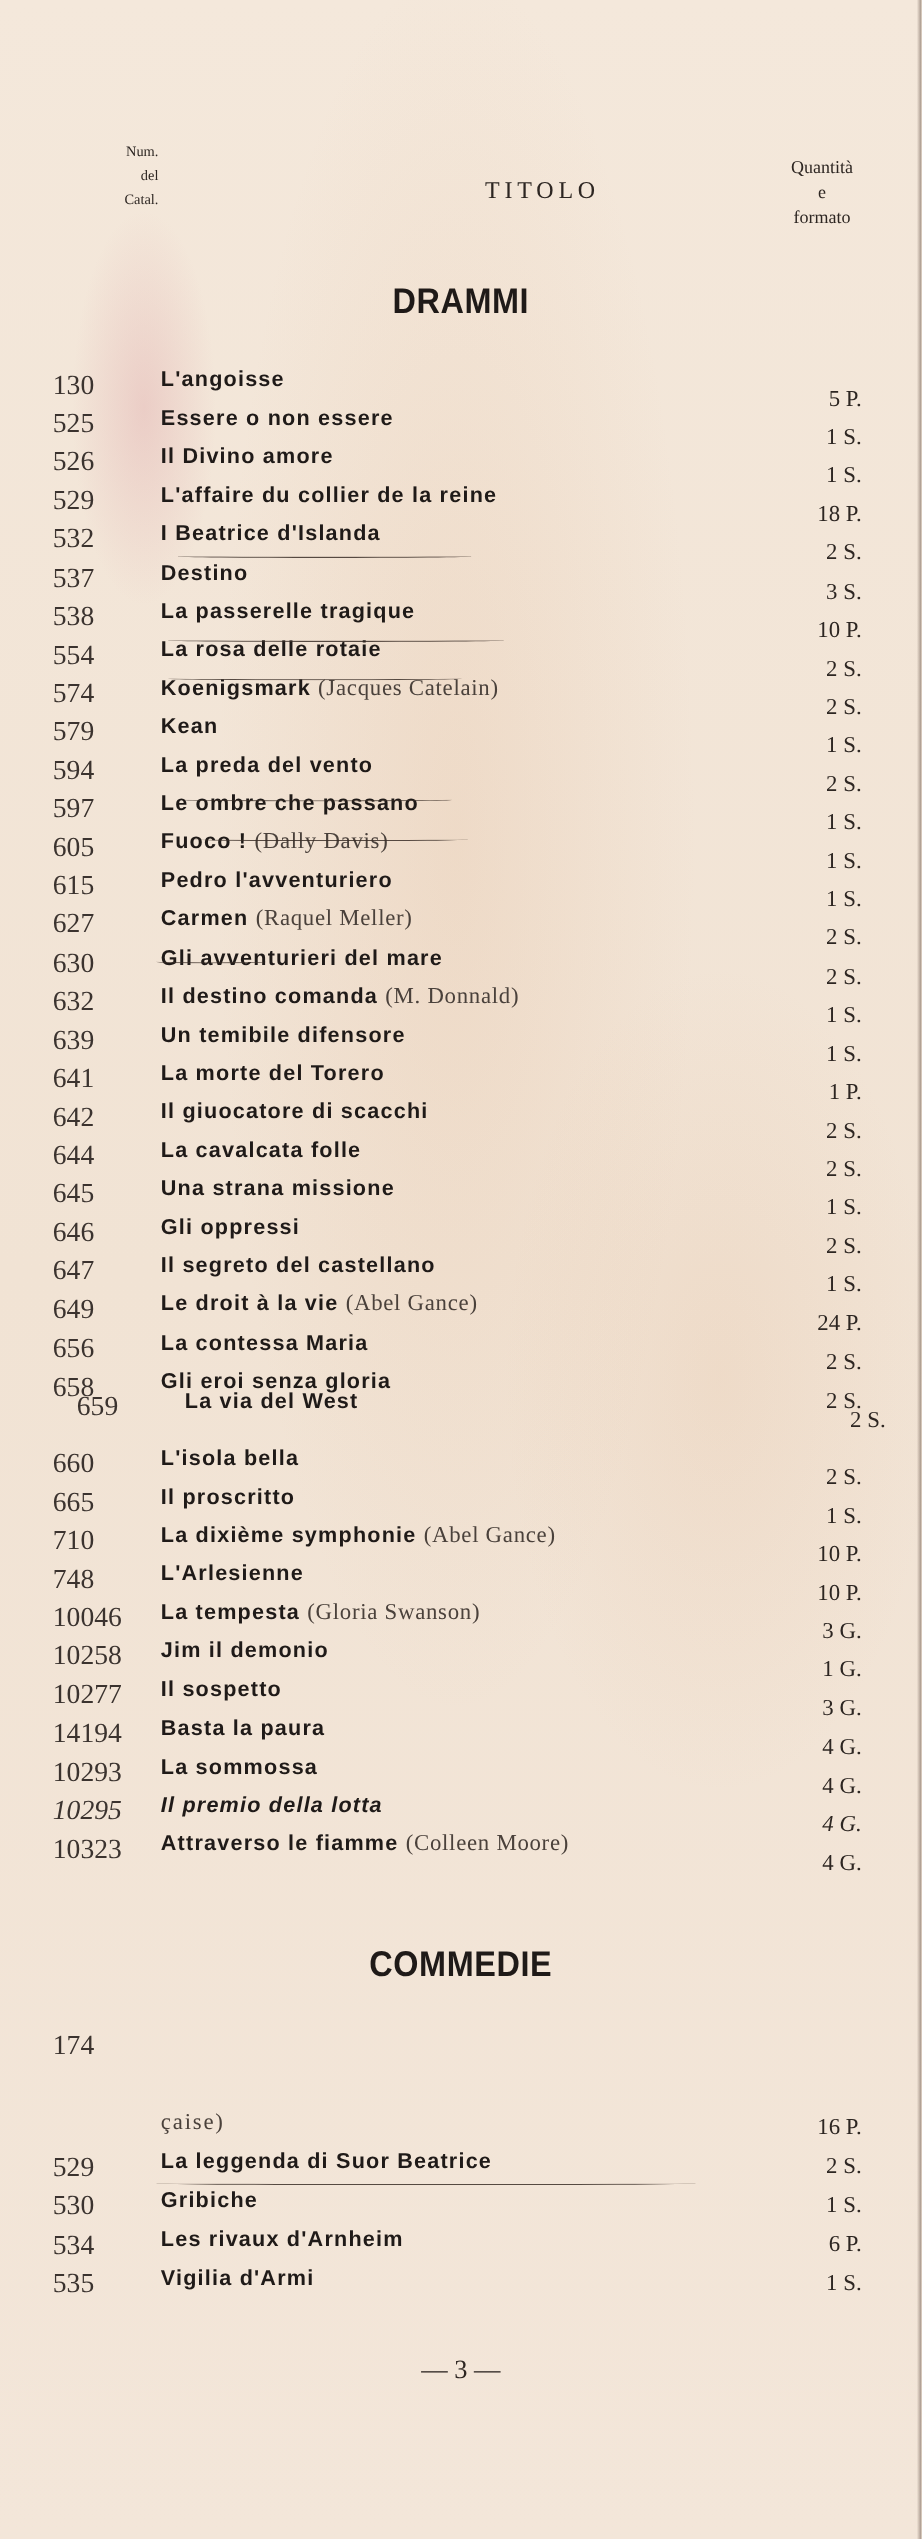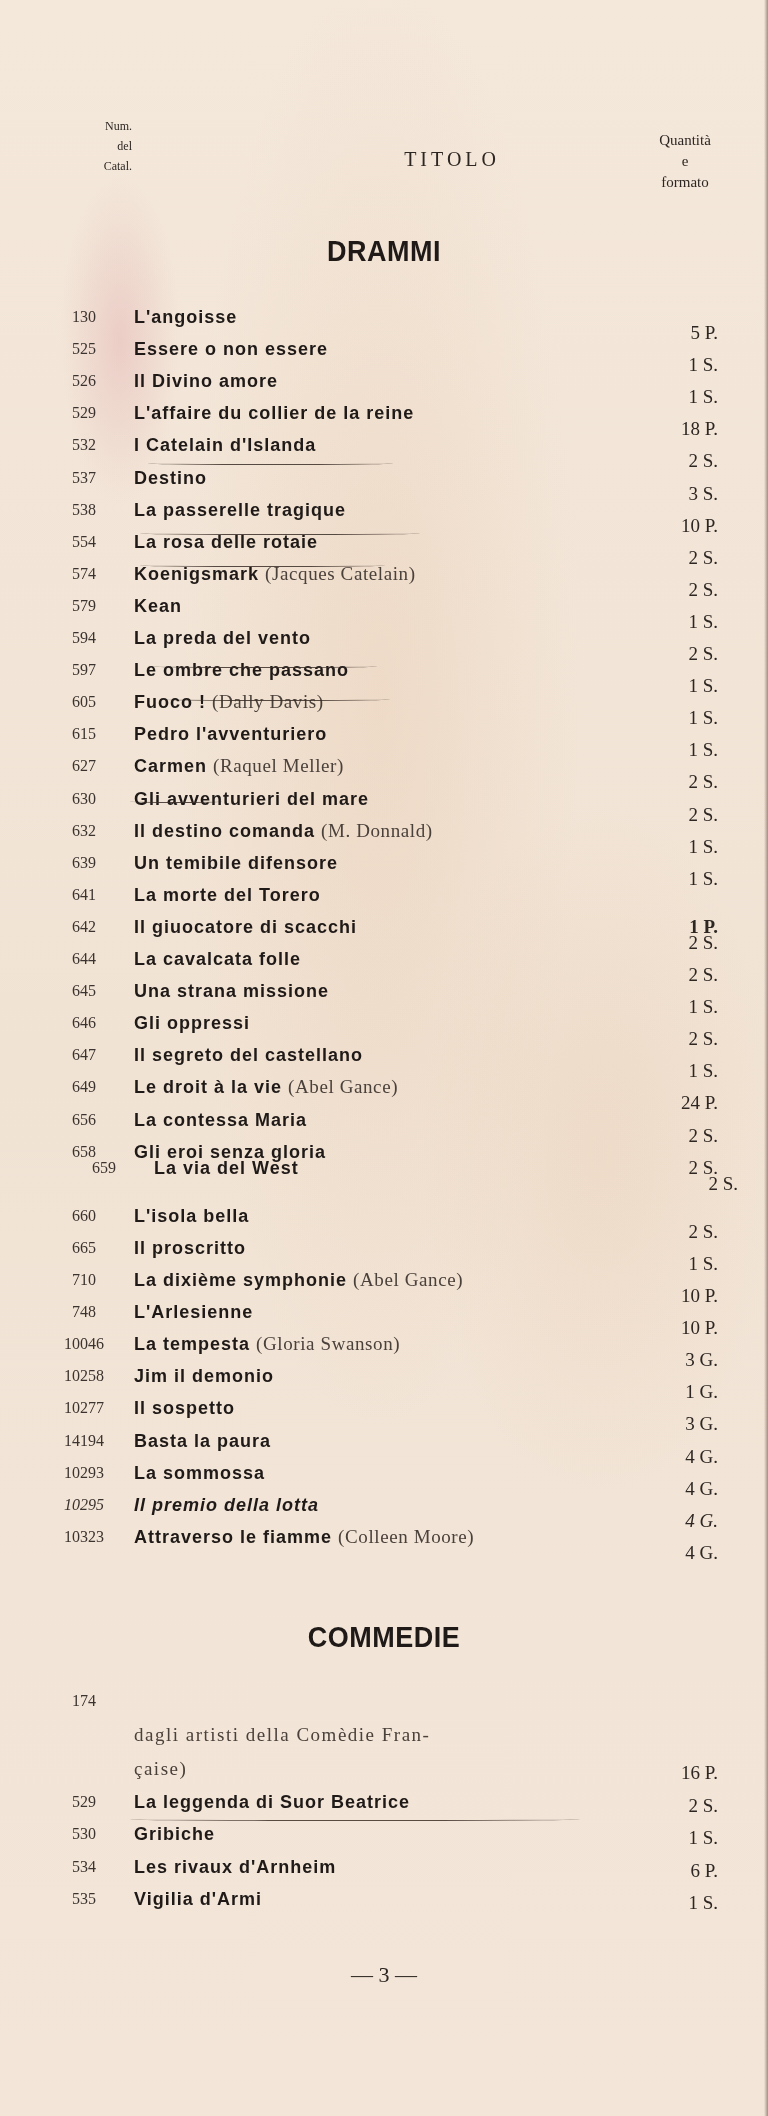--- a/index.html
+++ b/index.html
@@ -31,22 +31,22 @@
     .section-title {
       position: absolute; left: 0; width: 768px; text-align: center;
       font-family: "Liberation Sans", sans-serif; font-weight: bold;
       font-size: 27px; letter-spacing: 0.5px; color: #1f1a18;
       transform: scaleY(1.1);
     }
     .row {
       position: absolute; left: 0; width: 768px; height: 30px;
     }
     .num {
-      position: absolute; right: calc(768px - 124px); width: 80px; text-align: center;
-      font-family: "Liberation Serif", serif; font-size: 16px; color: #3b332f; top: 2px;
+      position: absolute; right: calc(768px - 124px); width: 80px; text-align: left;
+      font-family: "Liberation Serif", serif; font-size: 23px; color: #3b332f; top: 2px;
     }
     .title-cell {
       position: absolute; left: 134px; top: 0;
       font-size: 18px; white-space: nowrap;
     }
     .t-bold {
       font-family: "Liberation Sans", sans-serif; font-weight: bold;
       color: #1f1a18; letter-spacing: 1px;
     }
     .t-paren {
@@ -106,21 +106,21 @@
         <div class="title-cell"><span class="t-bold">Il Divino amore</span></div>
         <div class="qty" style="top: 16px;">1 S.</div>
       </div>
       <div class="row" style="top: 402.3px;">
         <div class="num">529</div>
         <div class="title-cell"><span class="t-bold">L'affaire du collier de la reine</span></div>
         <div class="qty" style="top: 16px;">18 P.</div>
       </div>
       <div class="row" style="top: 434.4px;">
         <div class="num">532</div>
-        <div class="title-cell"><span class="t-bold">I Catelain d'Islanda</span></div>
+        <div class="title-cell"><span class="t-bold">I Beatrice d'Islanda</span></div>
         <div class="qty" style="top: 16px;">2 S.</div>
       </div>
       <div class="row" style="top: 466.5px;">
         <div class="num">537</div>
         <div class="title-cell"><span class="t-bold">Destino</span></div>
         <div class="qty" style="top: 16px;">3 S.</div>
       </div>
       <div class="row" style="top: 498.6px;">
         <div class="num">538</div>
         <div class="title-cell"><span class="t-bold">La passerelle tragique</span></div>
@@ -177,21 +177,21 @@
         <div class="qty" style="top: 16px;">1 S.</div>
       </div>
       <div class="row" style="top: 851.7px;">
         <div class="num">639</div>
         <div class="title-cell"><span class="t-bold">Un temibile difensore</span></div>
         <div class="qty" style="top: 16px;">1 S.</div>
       </div>
       <div class="row" style="top: 883.8px;">
         <div class="num">641</div>
         <div class="title-cell"><span class="t-bold">La morte del Torero</span></div>
-        <div class="qty" style="top: 32px; font-weight: bold;">1 P.</div>
+        <div class="qty" style="top: 16px;">1 P.</div>
       </div>
       <div class="row" style="top: 915.9px;">
         <div class="num">642</div>
         <div class="title-cell"><span class="t-bold">Il giuocatore di scacchi</span></div>
         <div class="qty" style="top: 16px;">2 S.</div>
       </div>
       <div class="row" style="top: 948px;">
         <div class="num">644</div>
         <div class="title-cell"><span class="t-bold">La cavalcata folle</span></div>
         <div class="qty" style="top: 16px;">2 S.</div>
@@ -285,21 +285,20 @@
         <div class="num">10323</div>
         <div class="title-cell"><span class="t-bold">Attraverso le fiamme</span><span class="t-paren">(Colleen Moore)</span></div>
         <div class="qty" style="top: 16px;">4 G.</div>
       </div>
     </div>
 
   <div class="section-title" style="top:1622px">COMMEDIE</div>
   <div id="sec1">
       <div class="row" style="top: 1690px;">
         <div class="num">174</div>
-        <div class="cont" style="top: 28px; left: 134px; padding-left: 0px;">dagli artisti della Comèdie Fran-</div>
         <div class="cont" style="top: 62px; left: 134px; padding-left: 0px;">çaise)</div>
         <div class="qty" style="top: 72px;">16 P.</div>
       </div>
       <div class="row" style="top: 1790.5px;">
         <div class="num">529</div>
         <div class="title-cell"><span class="t-bold">La leggenda di Suor Beatrice</span></div>
         <div class="qty" style="top: 4px;">2 S.</div>
       </div>
       <div class="row" style="top: 1823px;">
         <div class="num">530</div>

